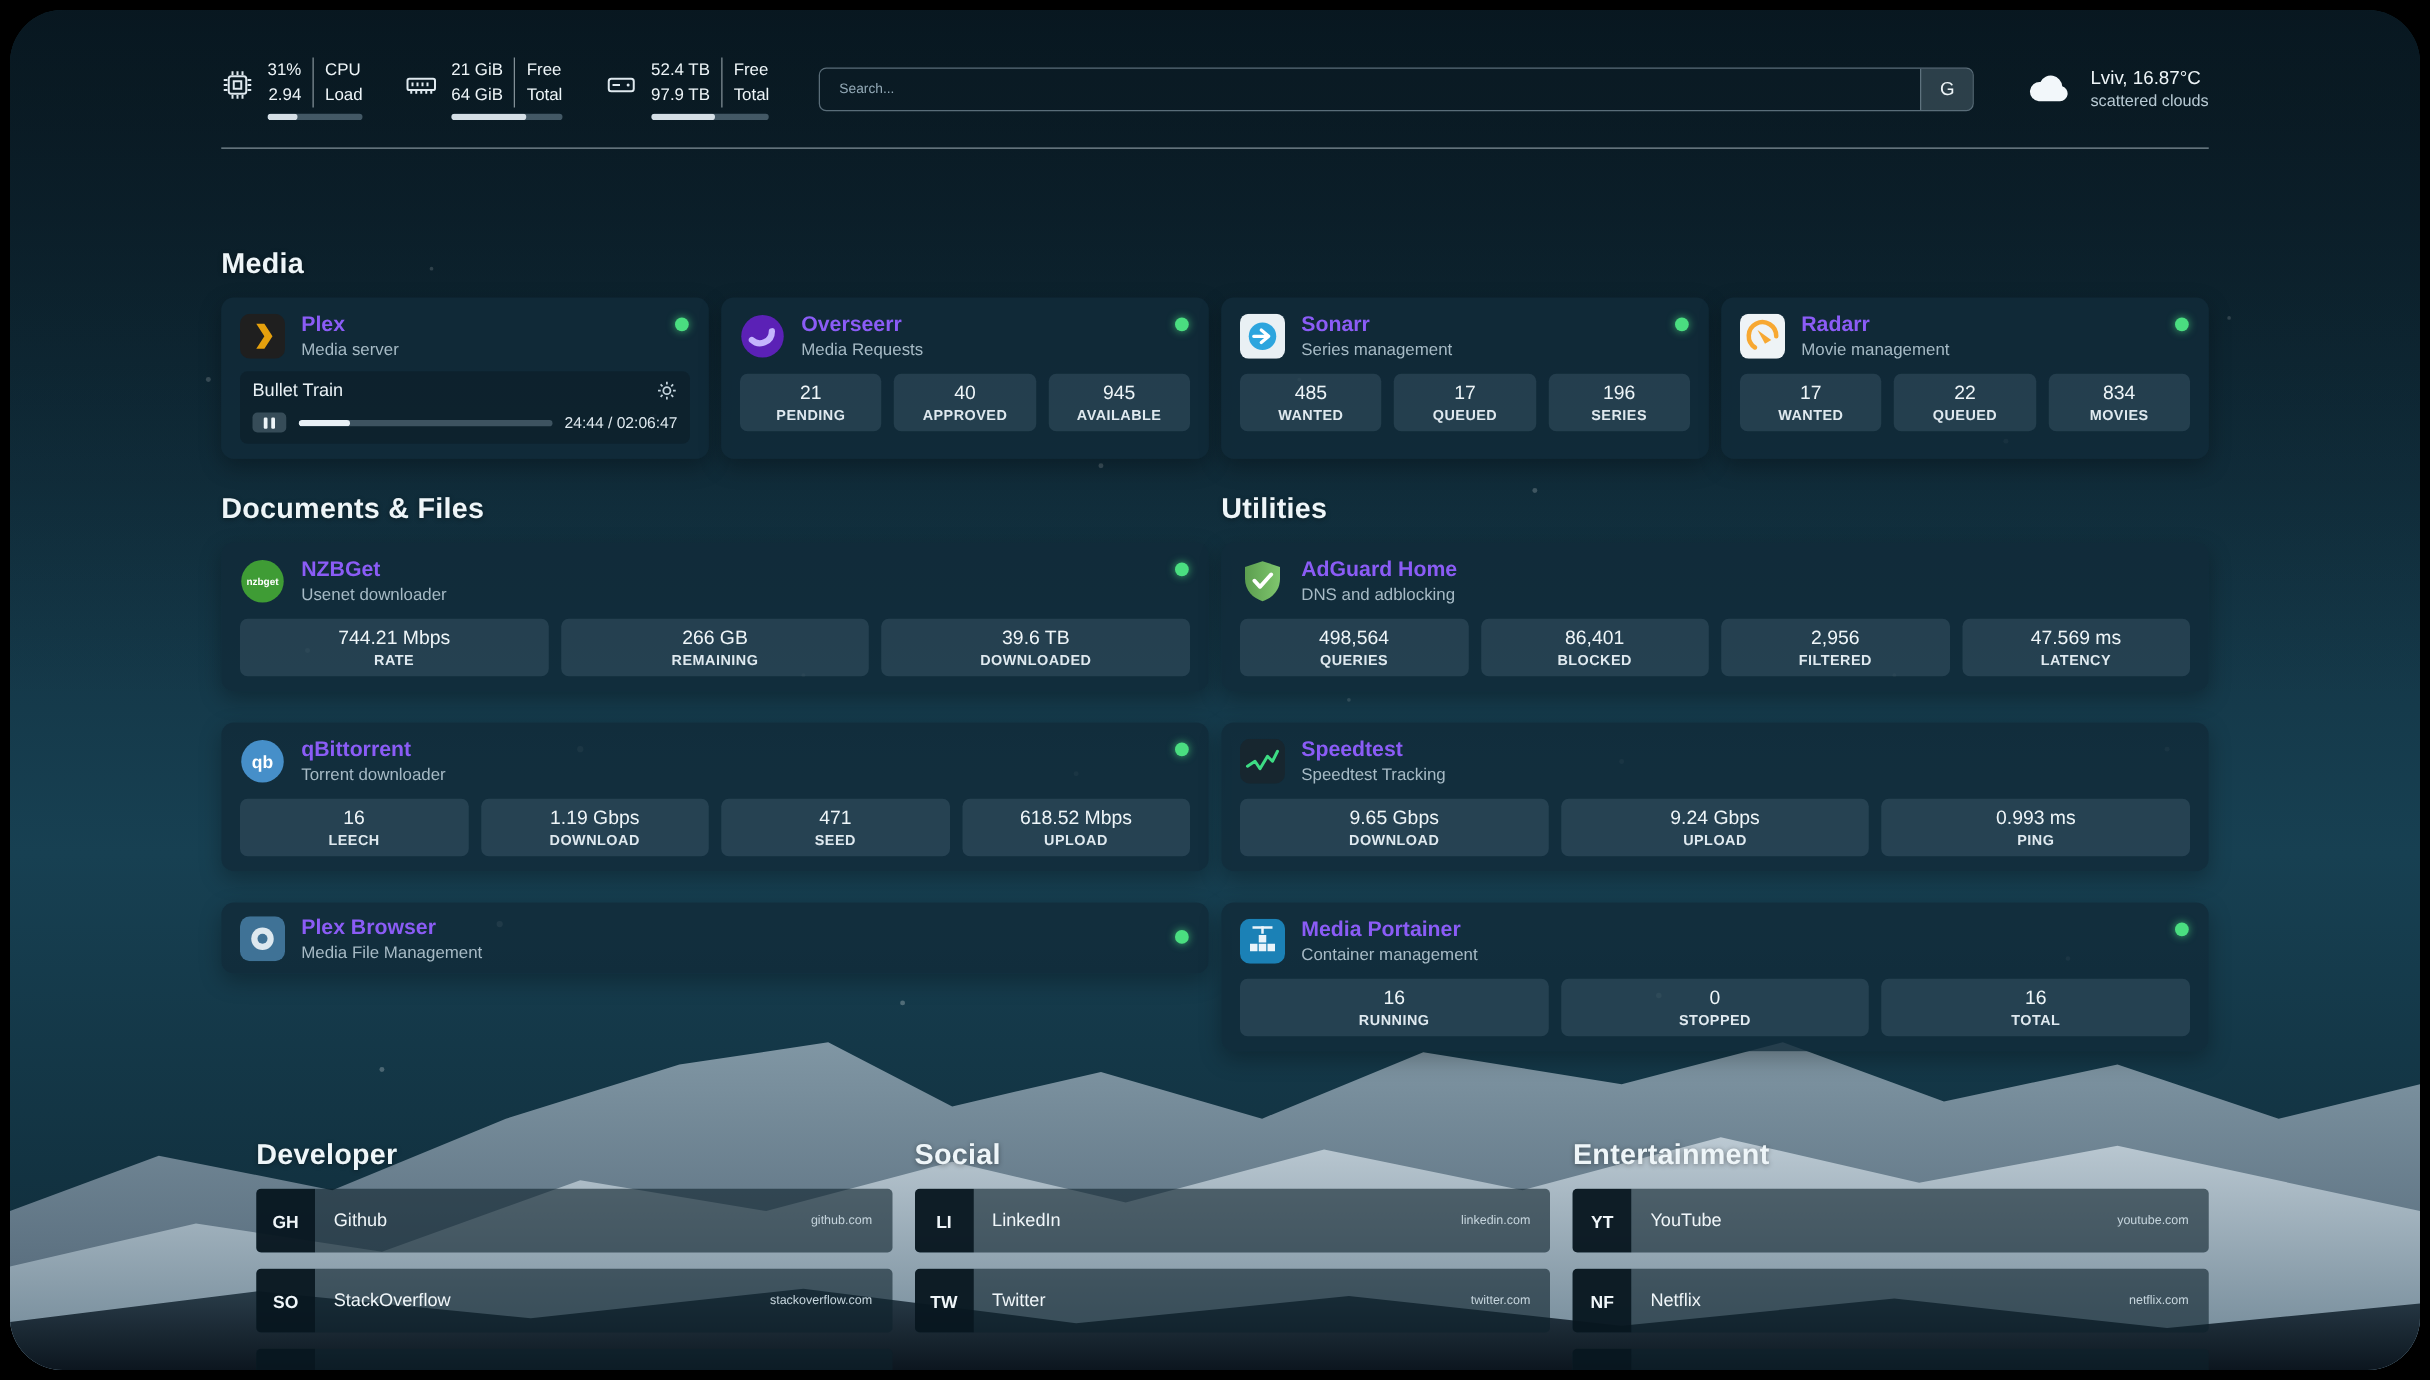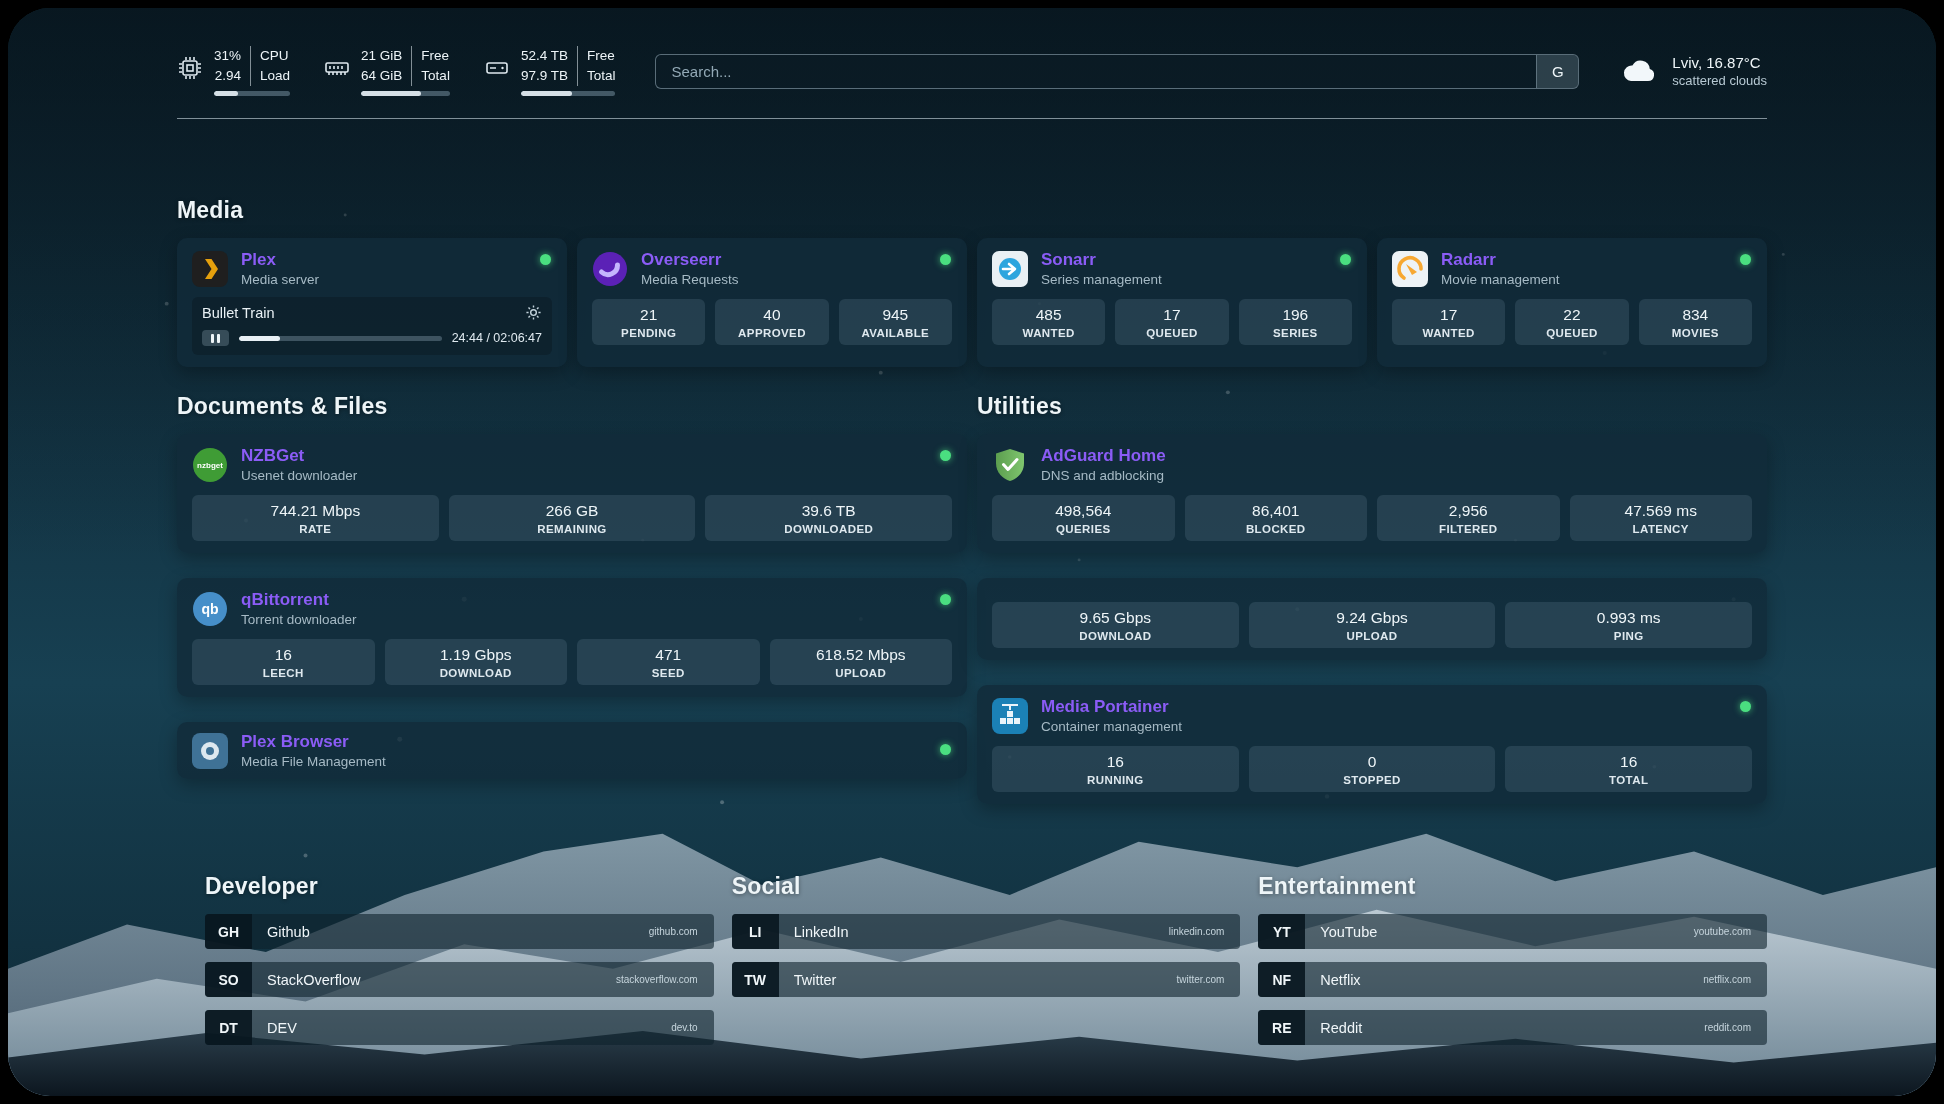--- a/index.html
+++ b/index.html
@@ -21,21 +21,21 @@
   .m-vals { display:flex; flex-direction:column; align-items:flex-end; padding-right:9px;
             border-right:1px solid rgba(230,240,246,.55); }
   .m-labs { display:flex; flex-direction:column; padding-left:9px; }
   .m-bar { height:5px; border-radius:3px; background:rgba(105,130,145,.6); margin-top:5px; overflow:hidden; }
   .m-fill { height:100%; border-radius:3px; background:#d5dfe6; }
 
   .search { flex:1; display:flex; height:35px; margin:0 40px 0 6px;
             border:1px solid rgba(170,192,205,.5); border-radius:6px;
             background:rgba(12,30,40,.38); overflow:hidden; }
   .search input { flex:1; border:0; background:transparent; outline:0; padding:0 15px;
-                  font-size:15px; color:#e6eef3; font-family:inherit; }
+                  font-size:11px; color:#e6eef3; font-family:inherit; }
   .search input::placeholder { color:#93a9b6; }
   .search-btn { width:42px; border:0; border-left:1px solid rgba(170,192,205,.4);
                 background:rgba(170,195,210,.22); color:#eef5f8; font-size:15px;
                 cursor:pointer; font-family:inherit; }
 
   .weather { display:flex; align-items:center; gap:13px; }
   .weather-icon { width:40px; height:30px; }
   .weather-icon svg { width:100%; height:100%; display:block; }
   .weather .loc { font-size:15px; }
   .weather .cond { font-size:13px; color:#b7c9d3; margin-top:2px; }
@@ -79,21 +79,21 @@
   .plex-bar-row { display:flex; align-items:center; gap:10px; margin-top:9px; }
   .pause-chip { display:flex; gap:3px; align-items:center; justify-content:center;
                 width:27px; height:16px; background:rgba(160,185,200,.28); border-radius:4px; cursor:pointer; }
   .pause-chip i { display:block; width:3px; height:9px; background:#eef5f8; border-radius:1px; }
   .plex-track { flex:1; height:5px; border-radius:3px; background:rgba(120,145,160,.45); overflow:hidden; }
   .plex-fill { display:block; height:100%; background:#e8f0f5; border-radius:3px; }
   .plex-time { font-size:12.5px; color:#dfe9ef; white-space:nowrap; }
 
   
   .bm-grid { display:grid; grid-template-columns:1fr 1fr 1fr; gap:18px; margin-top:44px;margin-left:28px; }
-  .bm-row { display:flex; align-items:center; height:35px; margin-bottom:13px;
+  .bm-row { display:flex; align-items:center; height:51px; margin-bottom:13px;
             background:rgba(13,33,44,.6); border-radius:4px; overflow:hidden; cursor:pointer; }
   .bm-abbr { align-self:stretch; width:47px; background:rgba(8,22,31,.9); display:flex;
              align-items:center; justify-content:center; font-size:14px; font-weight:700; color:#f0f6f9; }
   .bm-name { flex:1; padding-left:15px; font-size:14.5px; color:#f0f6f9; }
   .bm-url { padding-right:16px; font-size:10px; color:#c6d5dd; }
 </style>
 </head>
 <body>
 
 <div class="screen">
@@ -512,20 +512,32 @@
               <div class="stat-l">FILTERED</div>
             </div>
             <div class="stat">
               <div class="stat-v">47.569 ms</div>
               <div class="stat-l">LATENCY</div>
             </div>
           </div>
         </div>
 
         <div class="card">
+          <div class="card-head">
+            <span class="app-icon">
+              <svg viewBox="0 0 36 36">
+                  <rect width="36" height="36" rx="8" fill="#17262f"></rect>
+                <path d="M6 22l6-4 4 6 6-10 4 4 4-8" stroke="#3ddc84" stroke-width="2.4" fill="none" stroke-linecap="round" stroke-linejoin="round"></path>
+                </svg>
+            </span>
+            <div>
+              <div class="app-name">Speedtest</div>
+              <div class="app-sub">Speedtest Tracking</div>
+            </div>
+          </div>
           <div class="stats">
             <div class="stat">
               <div class="stat-v">9.65 Gbps</div>
               <div class="stat-l">DOWNLOAD</div>
             </div>
             <div class="stat">
               <div class="stat-v">9.24 Gbps</div>
               <div class="stat-l">UPLOAD</div>
             </div>
             <div class="stat">

